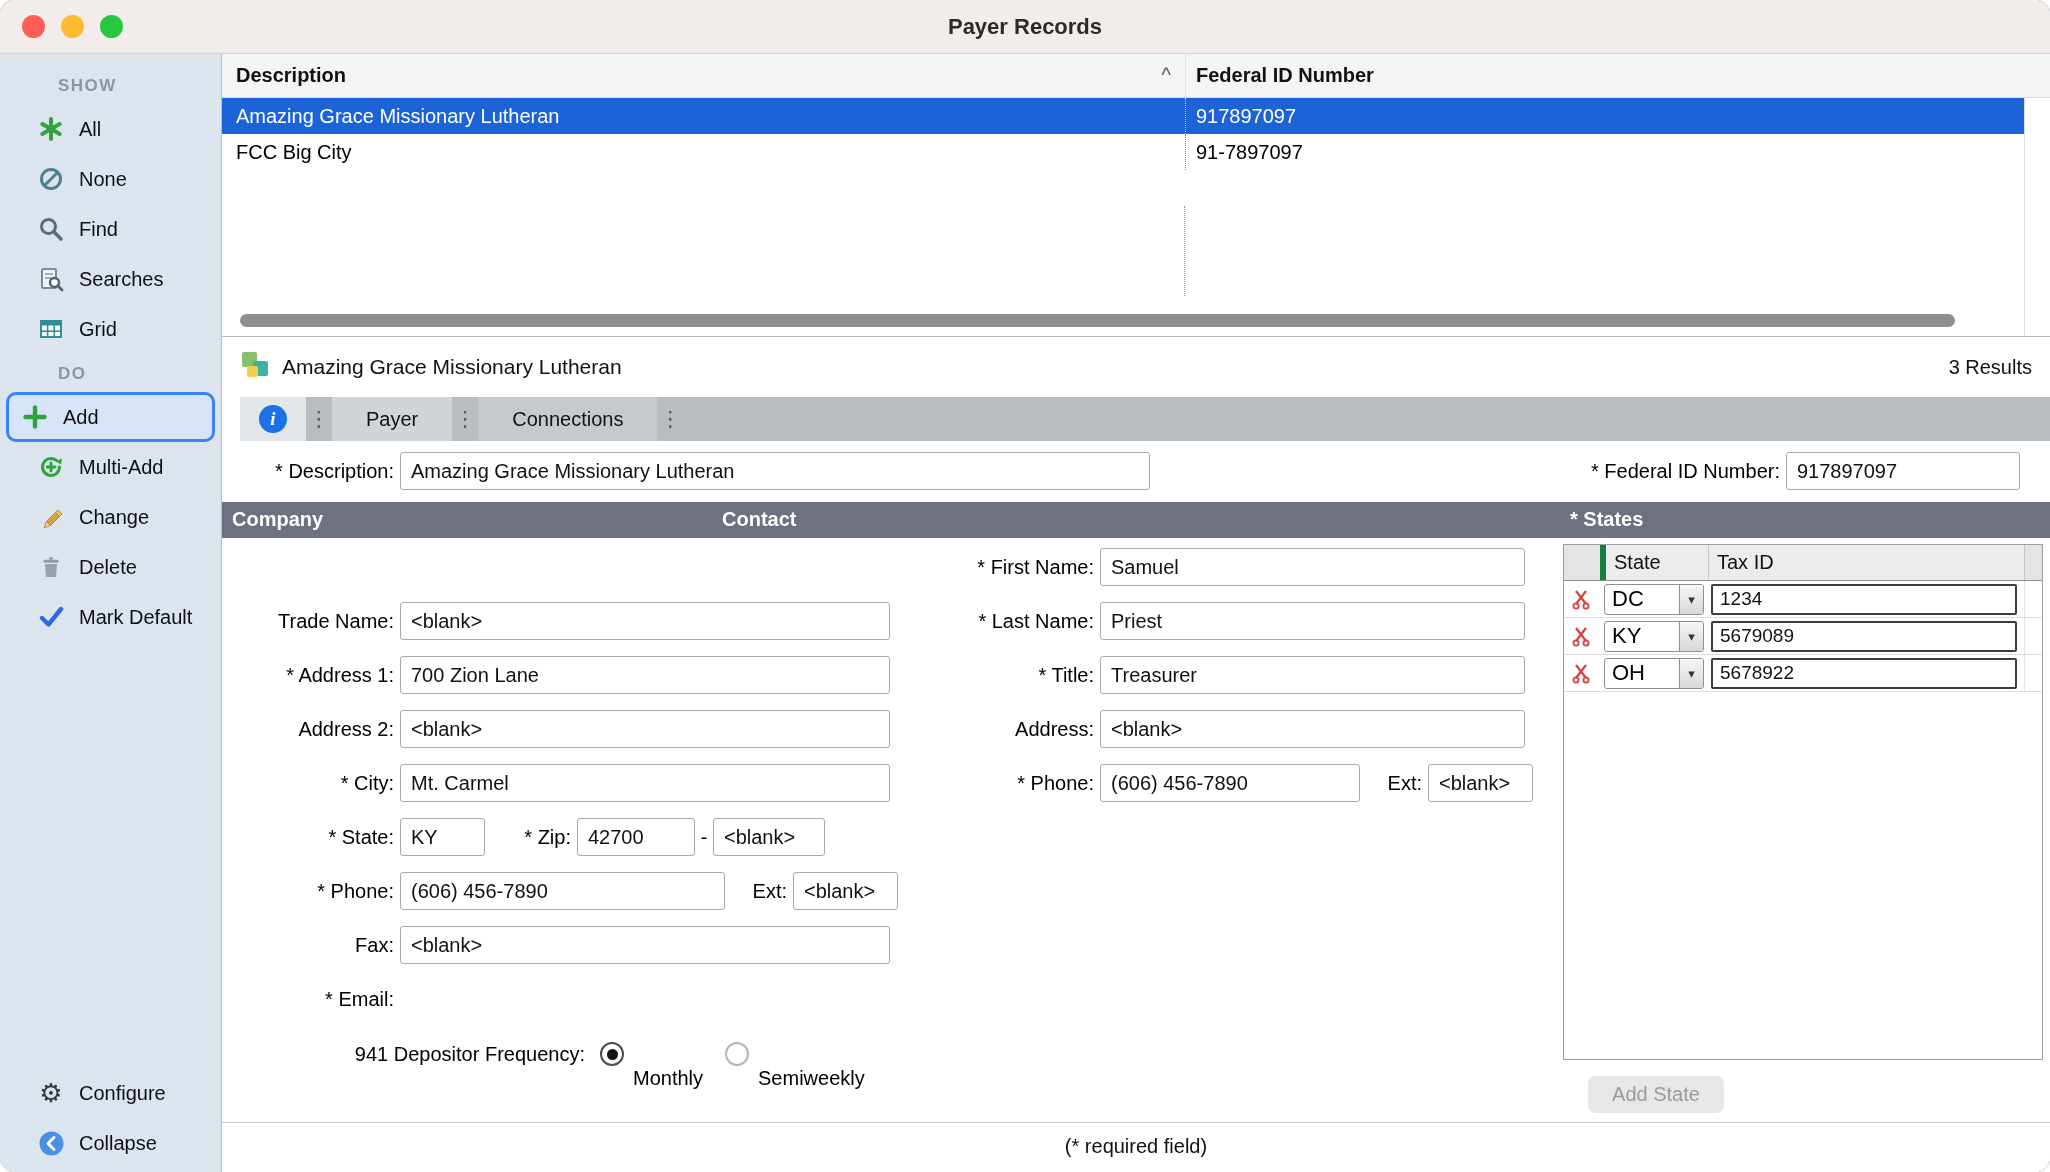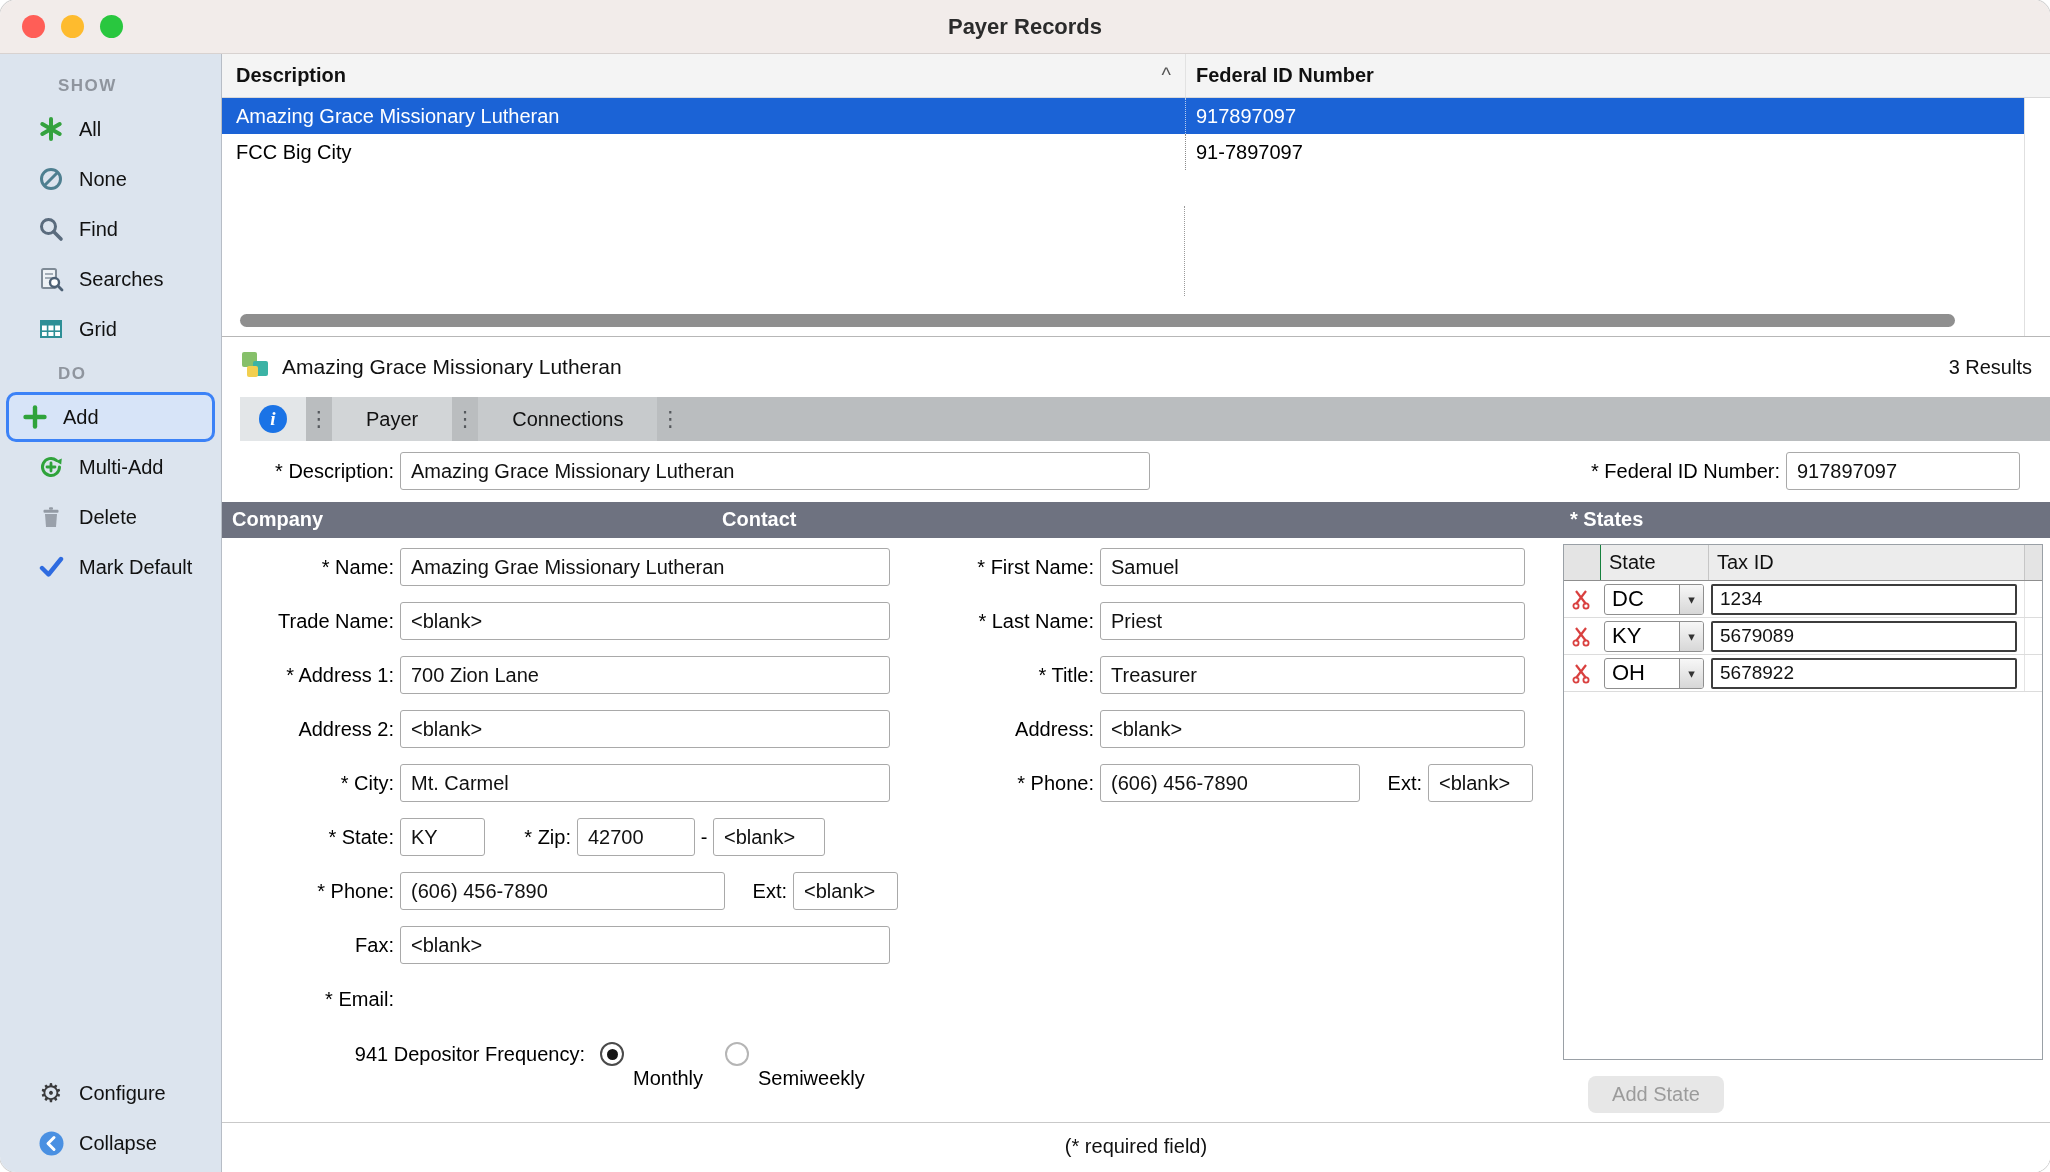--- a/index.html
+++ b/index.html
@@ -79,21 +79,21 @@
            align-items:center; justify-content:center; flex:0 0 24px; }
   .radio.checked { border-color:#4a4a4a; }
   .radio.checked .dot { width:11px; height:11px; border-radius:50%; background:#151515; }
   .radio-label { font-size:20px; margin-left:9px;margin-top:48px; }
 
   
   .states-table { position:absolute; left:1341px; top:103px; width:480px; height:516px;
                   border:1px solid #9aa0a6; background:#fff; }
   .st-header { display:flex; height:36px; background:#ececec; border-bottom:1px solid #8f8f8f; font-size:20px; color:#111; }
   .st-h-icon { width:36px; background:#e4e4e4; }
-  .st-h-state { width:108px; border-left:1px solid #15803d; display:flex; align-items:center; padding-left:8px; }
+  .st-h-state { width:108px; border-left:6px solid #15803d; display:flex; align-items:center; padding-left:8px; }
   .st-h-tax { flex:1; border-left:1px solid #c6c6c6; display:flex; align-items:center; padding-left:8px; }
   .st-h-gutter { width:18px; border-left:1px solid #c6c6c6; background:#e4e4e4; }
   .st-row { display:flex; height:37px; border-bottom:1px solid #dcdcdc; align-items:center; }
   .st-c-icon { width:36px; display:flex; align-items:center; justify-content:center; }
   .st-c-state { width:108px; display:flex; align-items:center; justify-content:center; }
   .st-c-tax { flex:1; display:flex; align-items:center; padding-left:3px; }
   .st-c-gutter { width:18px; align-self:stretch; border-left:1px solid #e4e4e4; }
   .combo { width:100px; height:31px; border:1px solid #8f8f8f; border-radius:3px; background:#fff; display:flex; overflow:hidden; }
   .combo .val { flex:1; font-size:22px; padding-left:7px; display:flex; align-items:center; }
   .combo .chev { width:24px; border-left:1px solid #8f8f8f; background:linear-gradient(#f7f7f7,#d7d7d7);
@@ -204,20 +204,30 @@
             <polygon points="23.8,4.5 23.2,10.6 17.6,7.2" fill="#2fa33b"></polygon>
             <g stroke="#2fa33b" stroke-width="2.8" stroke-linecap="round">
                 <line x1="13" y1="9" x2="13" y2="17"></line>
                 <line x1="9" y1="13" x2="17" y2="13"></line>
               </g>
             </svg>
         </span>
         <span>Multi-Add</span>
       </div>
 
+      <div class="side-item">
+        <span class="icn">
+          <svg width="26" height="26" viewBox="0 0 26 26">
+            <polygon points="8.5,17.5 17.5,8.5 21.5,12.5 12.5,21.5" fill="#d8a33c" stroke="#b8862f" stroke-width="1"></polygon>
+            <polygon points="17.5,8.5 20,6 24,10 21.5,12.5" fill="#e7c36c" stroke="#b8862f" stroke-width="1"></polygon>
+            <polygon points="8.5,17.5 12.5,21.5 6.2,23.8" fill="#ead9bd" stroke="#b8862f" stroke-width="1"></polygon>
+            </svg>
+        </span>
+        <span>Change</span>
+      </div>
 
       <div class="side-item">
         <span class="icn">
           <svg width="26" height="26" viewBox="0 0 26 26">
             <rect x="11" y="3.2" width="4" height="2.6" rx="1" fill="#939aa4"></rect>
             <rect x="5.5" y="5.8" width="15" height="3" rx="1" fill="#939aa4"></rect>
             <path d="M7 10 h12 l-1 13 h-10 z" fill="#9aa1ab"></path>
             </svg>
         </span>
         <span>Delete</span>
@@ -314,24 +324,20 @@
           <span class="flabel" style="width:270px;">* Federal ID Number:</span>
           <input class="finput" style="width: 234px;" value="917897097">
         </div>
 
         <div class="section-bar">
           <span style="left:10px;">Company</span>
           <span style="left:500px;">Contact</span>
           <span style="left:1348px;">* States</span>
         </div>
 
-        <div class="frow" style="left:0;top:107px;">
-          <span class="flabel" style="width:172px;">* Name:</span>
-          <input class="finput" style="width: 490px;" value="Amazing Grae Missionary Lutheran">
-        </div>
         <div class="frow" style="left:0;top:161px;">
           <span class="flabel" style="width:172px;">Trade Name:</span>
           <input class="finput" style="width: 490px;" value="&lt;blank&gt;">
         </div>
         <div class="frow" style="left:0;top:215px;">
           <span class="flabel" style="width:172px;">* Address 1:</span>
           <input class="finput" style="width: 490px;" value="700 Zion Lane">
         </div>
         <div class="frow" style="left:0;top:269px;">
           <span class="flabel" style="width:172px;">Address 2:</span>

